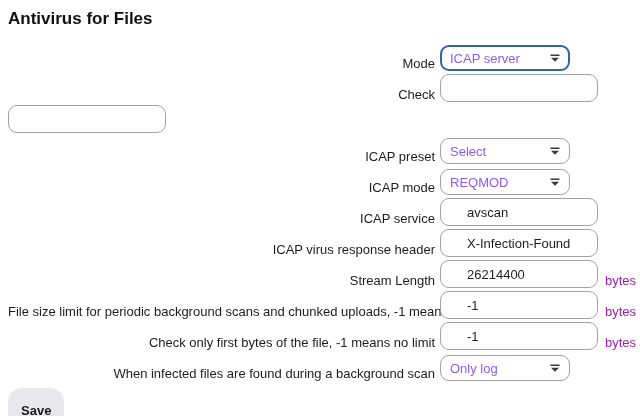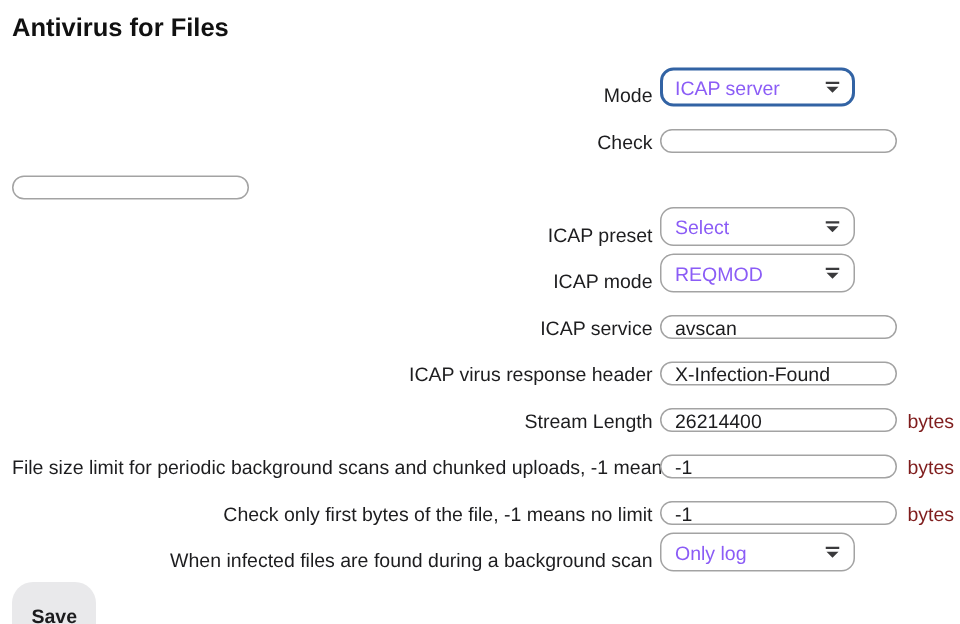--- a/index.html
+++ b/index.html
@@ -15,39 +15,39 @@
   .rows{margin-top:16px;}
   .form-row{
     display:flex;align-items:flex-end;height:26px;margin-bottom:5px;
   }
   .lbl{
     width:432px;box-sizing:border-box;padding-right:5px;
     text-align:right;font-size:13px;color:#1d1d1f;white-space:nowrap;
     flex:0 0 auto;
   }
   input.txt{
-    box-sizing:border-box;width:158px;height:16px;flex:0 0 auto;
+    box-sizing:border-box;width:158px;height:28px;flex:0 0 auto;
     border:1px solid #a3a3a3;border-radius:9px;background:#ffffff;
-    padding:0 9px;font-size:13px;color:#1d1d1f;
+    padding:0 26px;font-size:13px;color:#1d1d1f;
     font-family:"Liberation Sans",sans-serif;outline:none;
   }
   .selectbox{
     box-sizing:border-box;width:130px;height:26px;flex:0 0 auto;
     border:1px solid #a3a3a3;border-radius:9px;background:#ffffff;
     padding:0 9px;font-size:13px;color:#8b5cf6;
     display:flex;align-items:center;justify-content:space-between;
     cursor:default;
     margin-top:20px;
   }
   .selectbox.focused{
     border:2px solid #3263a4;padding:0 8px;
   }
   .sel-val{white-space:nowrap;overflow:hidden;}
   .caret{display:flex;flex:0 0 auto;margin-left:6px;}
-  .suffix{margin-left:7px;font-size:13px;color:#7f1d1d;flex:0 0 auto;}
+  .suffix{margin-left:7px;font-size:13px;color:#a21caf;flex:0 0 auto;}
   .save-btn{
     display:inline-block;margin:2px 0 0 0;
     background:#e9e9eb;border:none;border-radius:14px;
     height:44px;padding:0 13px;
     font-size:13px;font-weight:600;color:#1b1b1d;
     font-family:"Liberation Sans",sans-serif;cursor:pointer;
   }
 </style>
 </head>
 <body>

